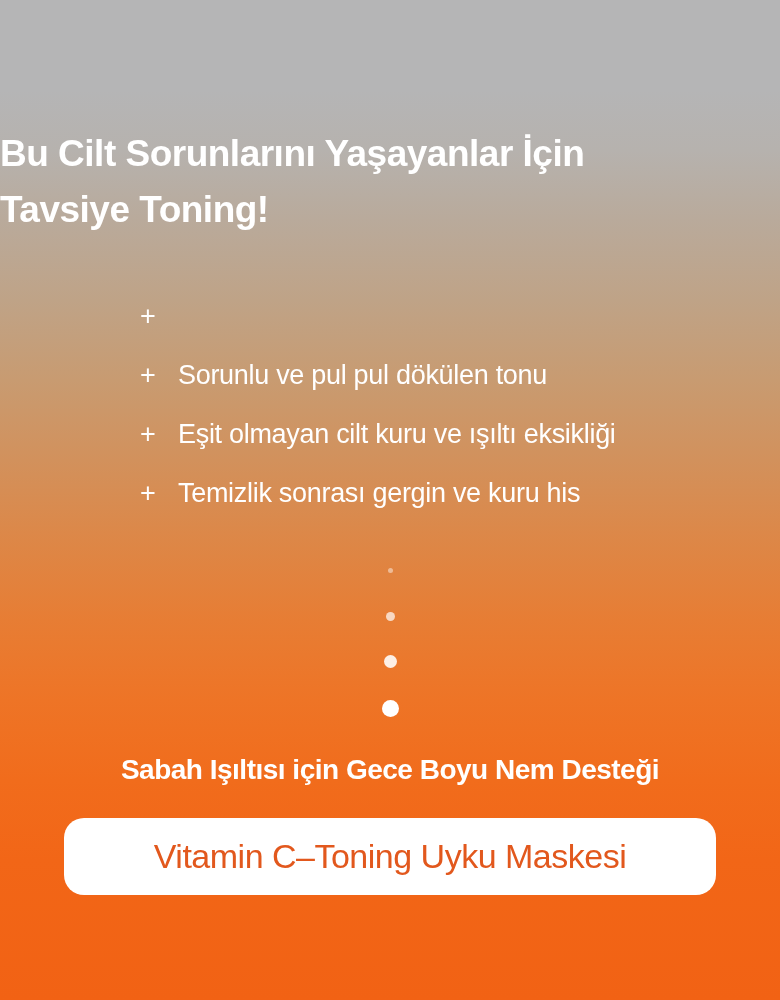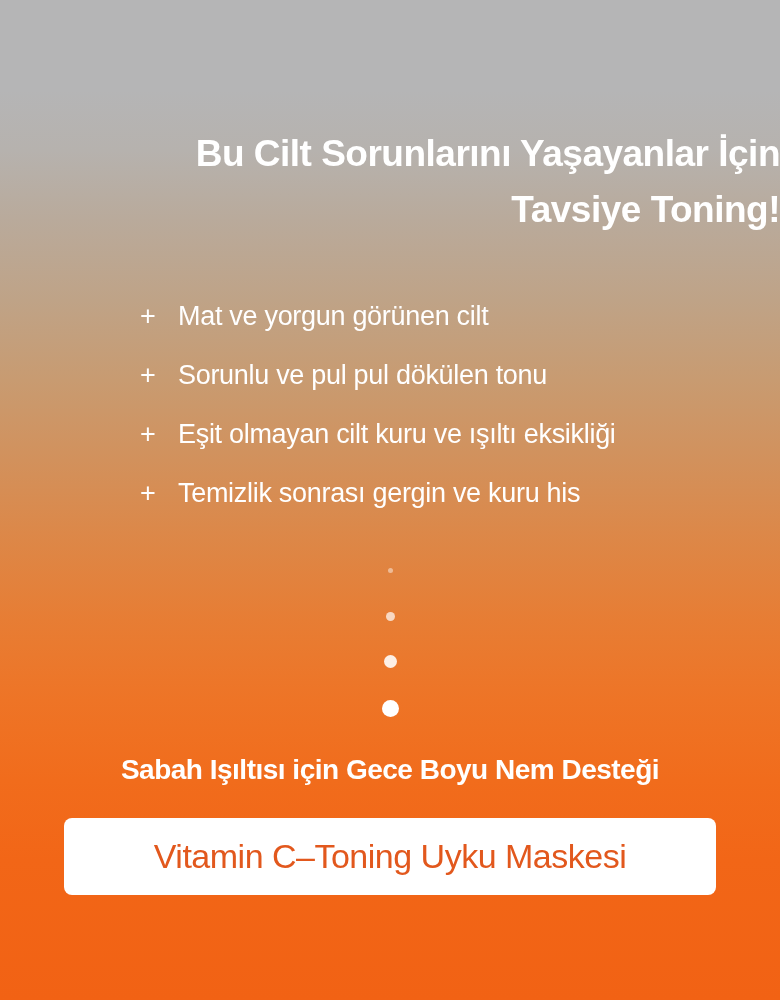--- a/index.html
+++ b/index.html
@@ -26,21 +26,21 @@
       #ee7426 70%,
       #f16c1c 78%,
       #f26617 86%,
       #f26214 100%);
   }
   .title {
     position: absolute;
     top: 126px;
     left: 0;
     width: 780px;
-    text-align: right;
+    text-align: left;
     color: #ffffff;
     font-size: 37px;
     font-weight: bold;
     line-height: 56px;
     letter-spacing: -0.5px;
   }
   .concern-list {
     position: absolute;
     top: 301px;
     left: 140px;
@@ -91,21 +91,21 @@
     letter-spacing: -0.5px;
   }
   .product-pill {
     position: absolute;
     top: 818px;
     left: 64px;
     width: 652px;
     height: 77px;
     background: #ffffff;
     border: none;
-    border-radius: 8px;
+    border-radius: 20px;
     display: flex;
     align-items: center;
     justify-content: center;
     color: #e2581d;
     font-family: "Liberation Sans", sans-serif;
     font-size: 34px;
     letter-spacing: -0.5px;
     cursor: pointer;
     padding: 0;
   }
@@ -116,21 +116,20 @@
 <div class="banner">
 
   <div class="title">
     <div>Bu Cilt Sorunlarını Yaşayanlar İçin</div>
     <div>Tavsiye Toning!</div>
   </div>
 
   <ul class="concern-list">
     <li class="concern-item">
       <span class="concern-marker">+</span>
-      <span>Mat ve yorgun görünen cilt</span>
     </li>
     <li class="concern-item">
       <span class="concern-marker">+</span>
       <span>Sorunlu ve pul pul dökülen tonu</span>
     </li>
     <li class="concern-item">
       <span class="concern-marker">+</span>
       <span>Eşit olmayan cilt kuru ve ışıltı eksikliği</span>
     </li>
     <li class="concern-item">

